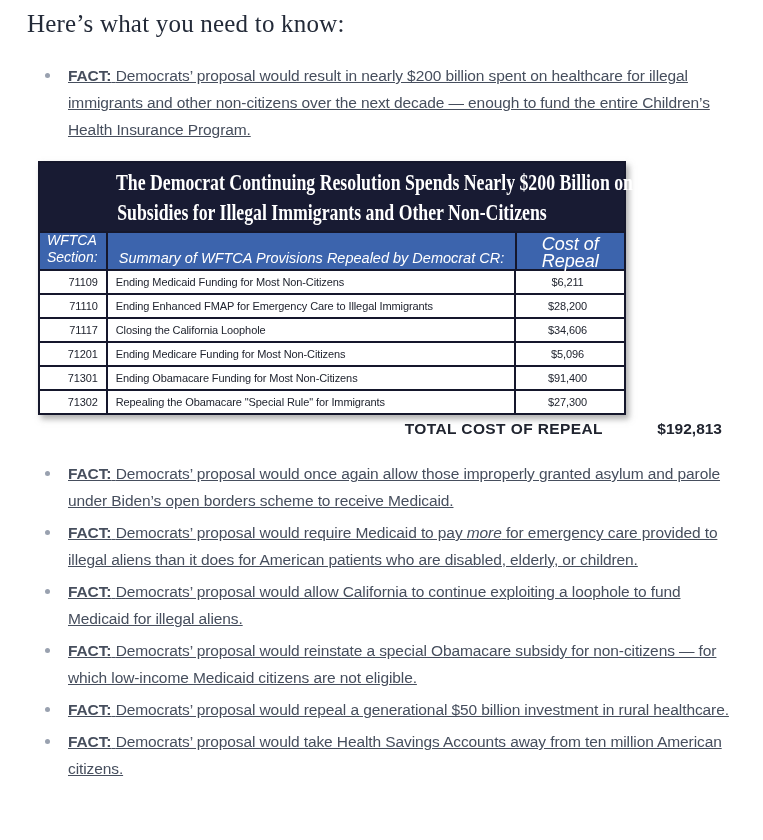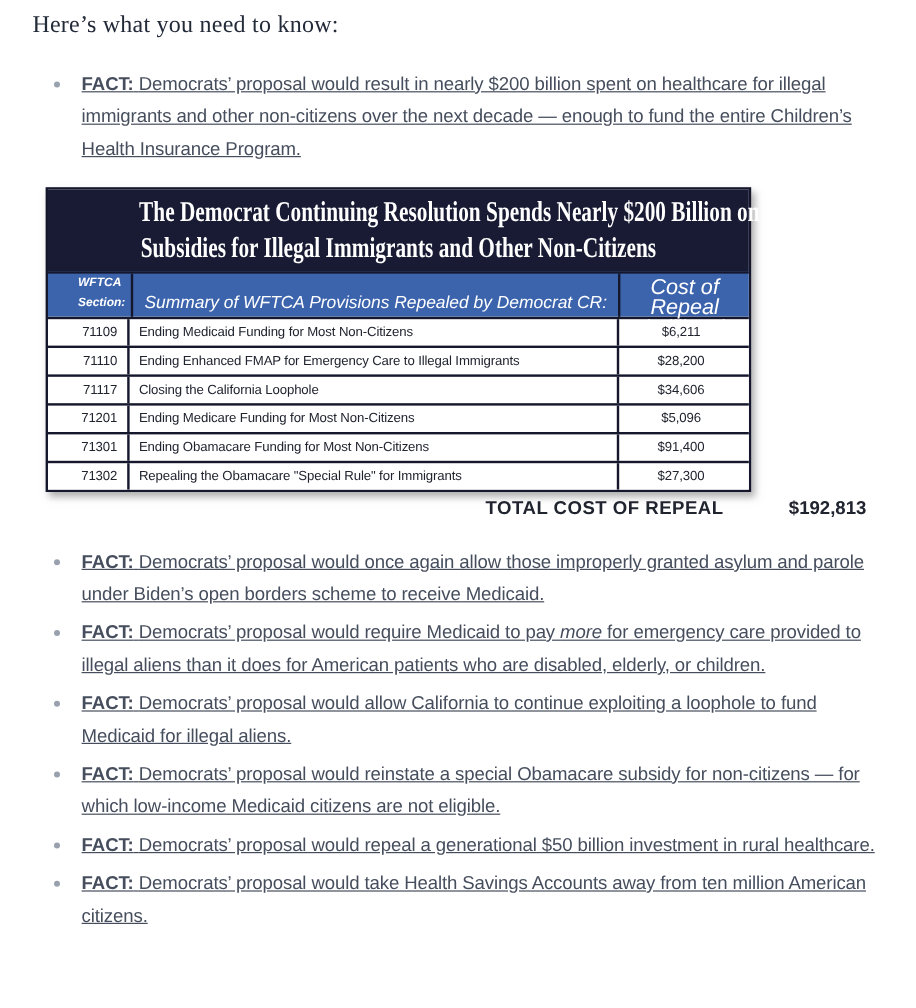--- a/index.html
+++ b/index.html
@@ -17,21 +17,21 @@
     width: 763px; height: 840px;
     background: #ffffff;
     font-family: "Liberation Sans", sans-serif;
     color: var(--body-text);
     padding: 10px 20px 0 27px;
     overflow: hidden;
   }
   h1 {
     font-family: "Liberation Serif", serif;
     font-weight: 400;
-    font-size: 20px;
+    font-size: 25px;
     color: var(--heading-text);
     letter-spacing: 0.2px;
     margin: 0 0 24px 0;
   }
   .facts { margin: 0; }
   .fact {
     position: relative;
     padding-left: 41px;
     max-width: 716px;
     font-size: 15.5px;
@@ -77,24 +77,23 @@
     background: var(--header-bg);
     color: #ffffff;
     font-style: italic;
     border-top: 2px solid var(--table-border);
     height: 38px;
   }
   .c1 { width: 77px; }
   .c2 { width: 488px; }
   .c3 { width: 128px; }
   .t-head .c1 {
-    font-size: 10px; line-height: 17px;
+    font-size: 14px; line-height: 17px;
     display: flex; align-items: flex-end;
-    padding: 2px 4px 3px 25px;
-    font-weight: bold;
+    padding: 2px 4px 3px 7px;
   }
   .t-head .c2 {
     font-size: 14.5px;
     display: flex; align-items: flex-end; justify-content: center;
     padding-bottom: 3px;
     border-left: 2px solid var(--table-border);
     border-right: 2px solid var(--table-border);
   }
   .t-head .c3 {
     font-size: 18px; line-height: 17px;

